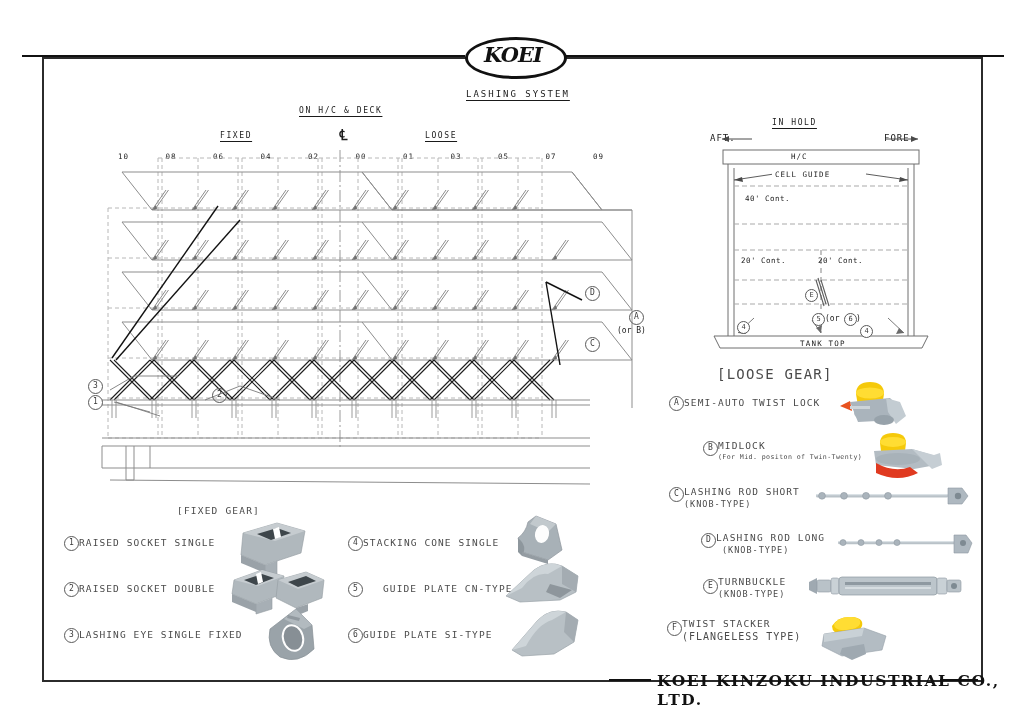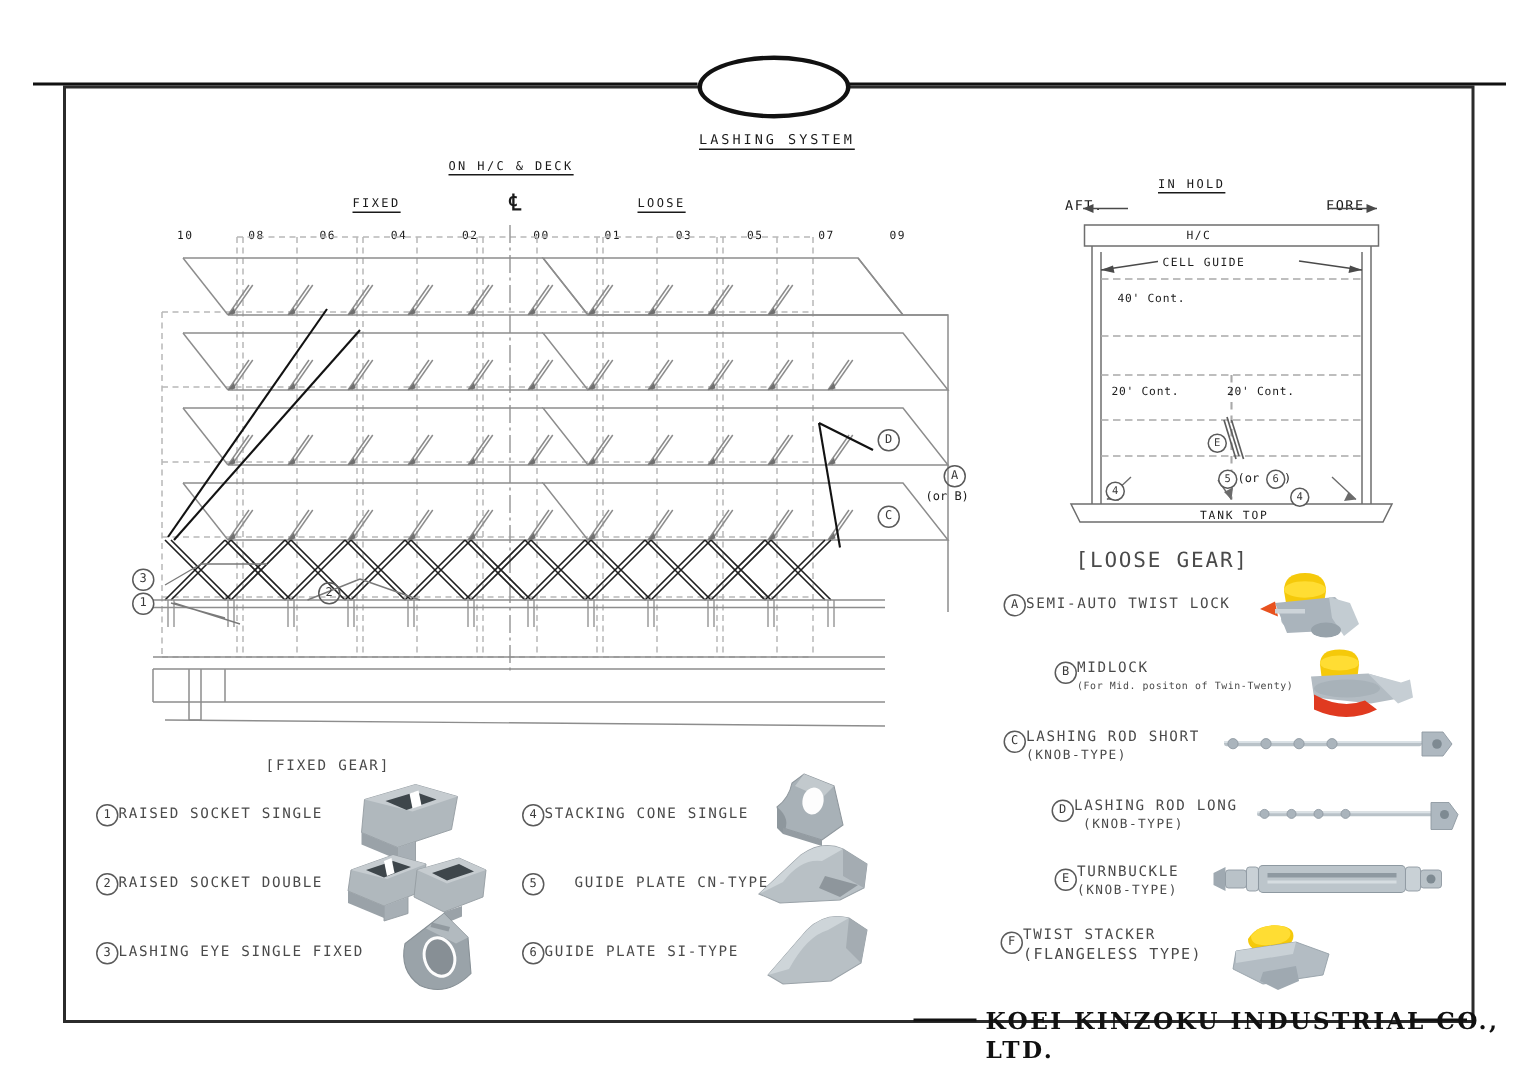--- a/index.html
+++ b/index.html
@@ -34,27 +34,28 @@
 </style>
 </head>
 <body>
 
 <div class="sheet"></div>
 
 <div class="logo-wrap">
   <div class="logo-line" style="left:-425px;width:443px;"></div>
   <div class="logo-line" style="left:114px;width:443px;"></div>
   <div class="logo-el"></div>
+  <div class="logo-tx">KOEI</div>
 </div>
 
 <div class="txt ttl u" style="left:466px;top:89px;">LASHING SYSTEM</div>
 
 <div class="txt u" style="left:299px;top:106px;font-size:8px;letter-spacing:1.6px;">ON H/C &amp; DECK</div>
 
-<div class="txt u" style="left:235px;top:131px;font-size:8px;letter-spacing:1.6px;">FIXED</div>
+<div class="txt u" style="left:220px;top:131px;font-size:8px;letter-spacing:1.6px;">FIXED</div>
 <div class="txt u" style="left:425px;top:131px;font-size:8px;letter-spacing:1.6px;">LOOSE</div>
 <div class="txt" style="left:339px;top:124px;font-size:15px;font-weight:bold;font-family:'DejaVu Serif',serif;">℄</div>
 
 <div id="rownums">
     <div class="txt" style="left: 118px; top: 152px; font-size: 7.5px; letter-spacing: 1px;">10</div>
     <div class="txt" style="left: 165.5px; top: 152px; font-size: 7.5px; letter-spacing: 1px;">08</div>
     <div class="txt" style="left: 213px; top: 152px; font-size: 7.5px; letter-spacing: 1px;">06</div>
     <div class="txt" style="left: 260.5px; top: 152px; font-size: 7.5px; letter-spacing: 1px;">04</div>
     <div class="txt" style="left: 308px; top: 152px; font-size: 7.5px; letter-spacing: 1px;">02</div>
     <div class="txt" style="left: 355.5px; top: 152px; font-size: 7.5px; letter-spacing: 1px;">00</div>

